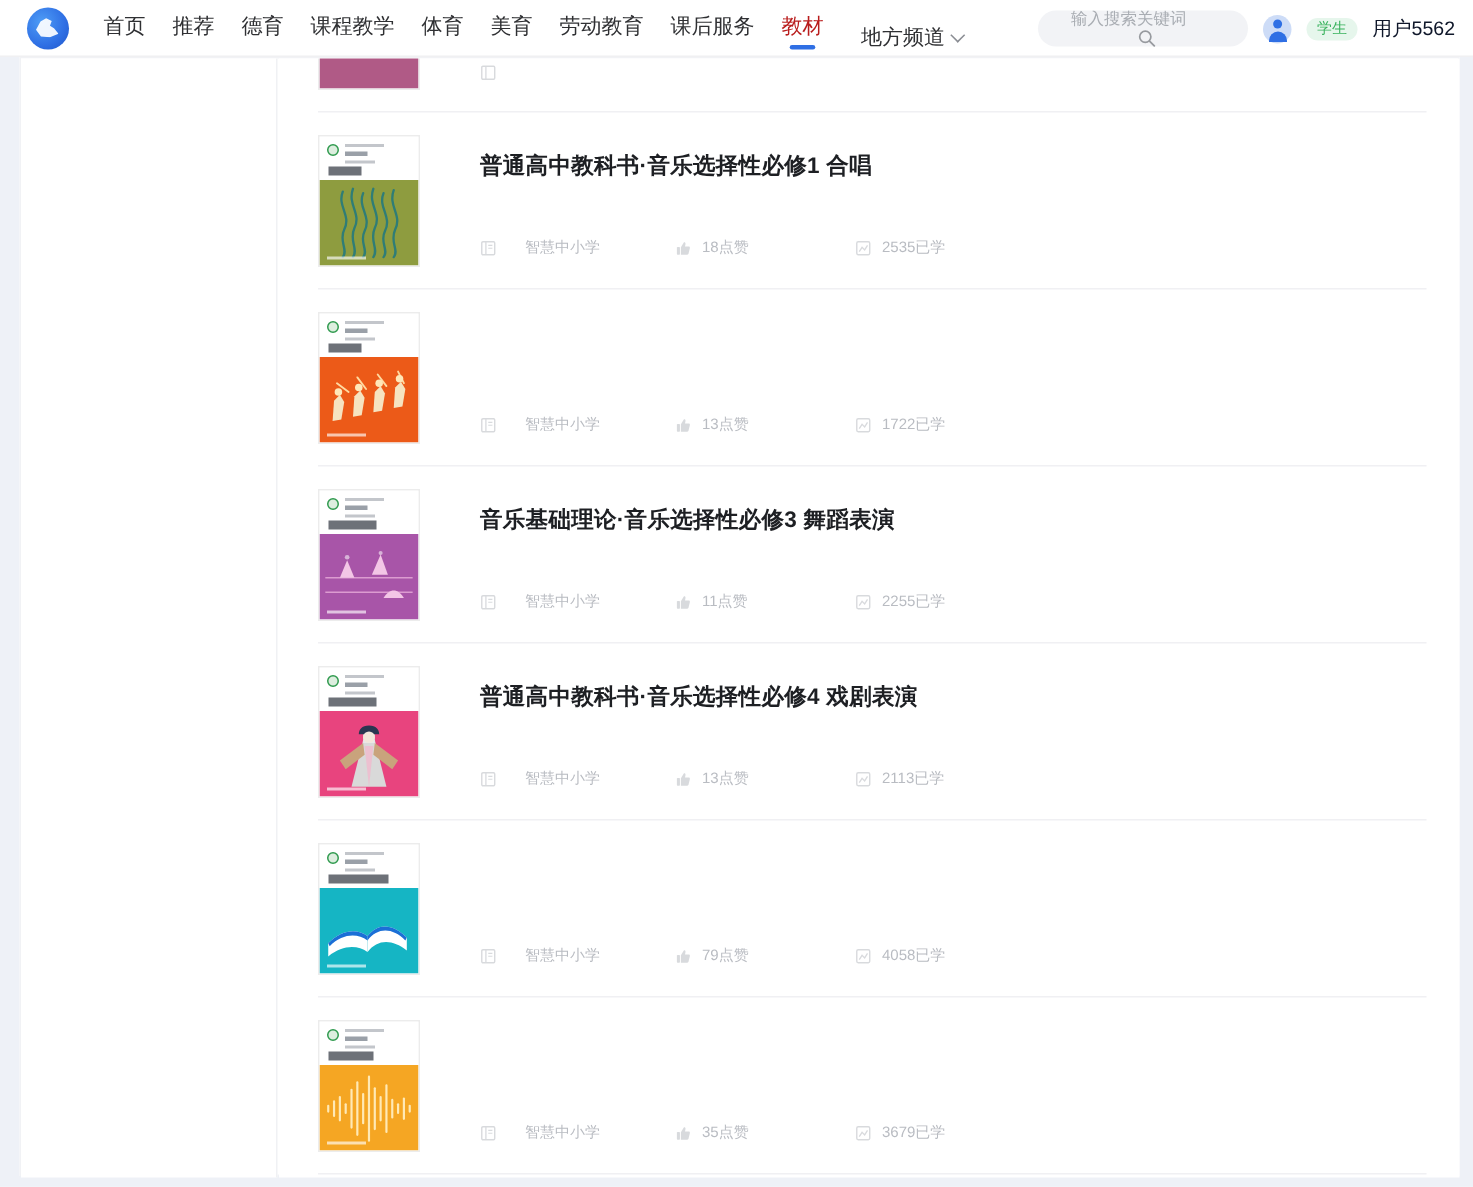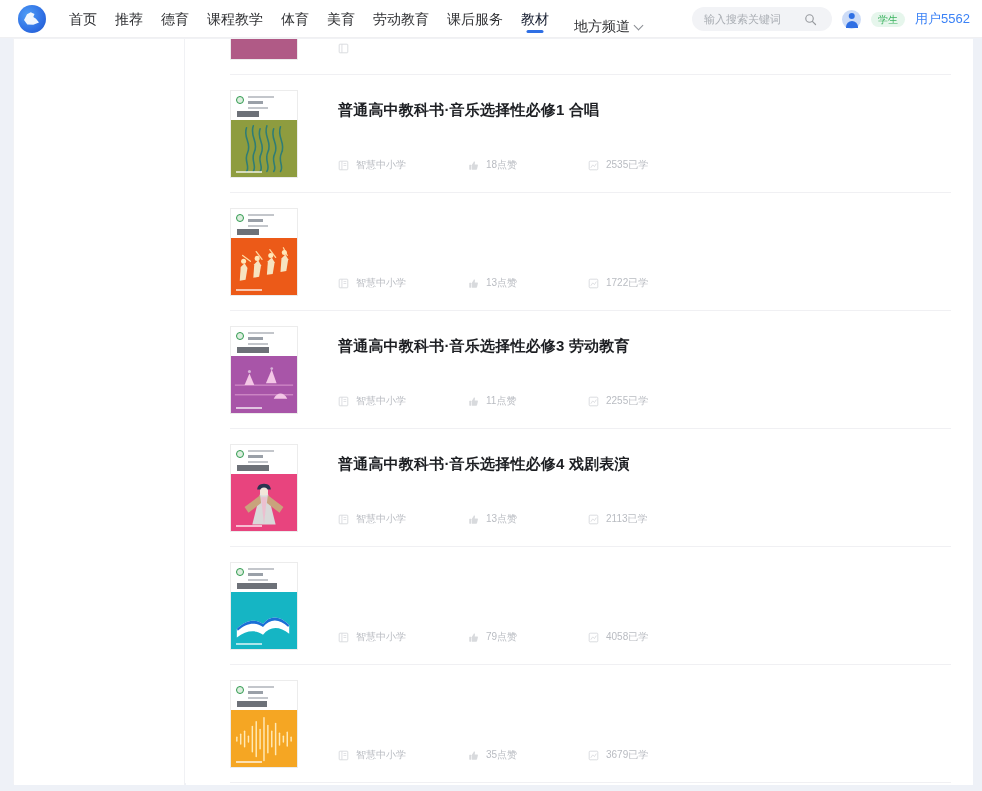--- a/index.html
+++ b/index.html
@@ -29,23 +29,23 @@
     content: ""; position: absolute; left: 6px; top: 7px;
     width: 15px; height: 14px;
     background: #ffffff;
     clip-path: polygon(0% 60%, 20% 20%, 45% 5%, 70% 18%, 62% 40%, 80% 52%, 100% 78%, 62% 95%, 22% 92%);
     opacity: .92;
   }
   .navlist { display: flex; align-items: center; height: 38px; }
   .navitem {
     position: relative;
     font-size: 14px; color: #2f3033; line-height: 38px;
-    padding: 0 9px; cursor: pointer; white-space: nowrap;
-  }
-  .navitem.active { color: #0f172a; font-weight: 400; }
+    padding: 0 9px; cursor: pointer; white-space: nowrap; font-family: Liberation Mono, monospace;
+  }
+  .navitem.active { color: #b91c1c; font-weight: 400; }
   .navitem.active::after {
     content: ""; position: absolute;
     left: 50%; transform: translateX(-50%); bottom: 5px;
     width: 17px; height: 3px; border-radius: 2px; background: #2f6fe4;
   }
   .navitem.wide { padding-left: 16px; margin-top: 14px; }
   .caret {
     display: inline-block; margin-left: 5px;
     width: 7px; height: 7px;
     border-right: 1.4px solid #8a8d93; border-bottom: 1.4px solid #8a8d93;
@@ -54,20 +54,21 @@
 
   .topright {
     position: absolute; right: 12px; top: 0;
     height: 38px; display: flex; align-items: center; gap: 10px;
   }
   .searchbox {
     width: 140px; height: 24px; border-radius: 12px;
     background: #f2f3f6;
     display: flex; align-items: center;
     padding: 0 8px 0 12px;
+    flex-direction: column;
   }
   .searchbox input {
     border: none; outline: none; background: transparent;
     font-size: 11px; color: #8f9398; width: 100px;
     font-family: "Liberation Sans", sans-serif;
   }
   .searchbox input::placeholder { color: #a9adb3; }
   .search-icon { width: 13px; height: 13px; flex: none; opacity: .6; }
   .avatar {
     width: 19px; height: 19px; border-radius: 50%;
@@ -82,21 +83,21 @@
     content: ""; position: absolute; left: 50%; bottom: 1px;
     transform: translateX(-50%);
     width: 12px; height: 7px;
     border-radius: 6px 6px 0 0; background: #2f6fe4;
   }
   .role-badge {
     background: #e6f6ec; color: #3bb35f;
     font-size: 10px; line-height: 15px;
     border-radius: 8px; padding: 0 7px; white-space: nowrap;
   }
-  .username { font-size: 13px; color: #3b82f6; white-space: nowrap; }
+  .username { font-size: 13px; color: #0f172a; white-space: nowrap; }
 
   
   .page {
     position: absolute; top: 38px; left: 0;
     width: 982px; height: 753px;
     background: #eef1f7;
   }
   .panel {
     position: absolute; left: 13px; top: 0;
     width: 960px; height: 746px;
@@ -115,21 +116,21 @@
     background: #ffffff;
     overflow: hidden;
   }
 
   
   .rows { position: absolute; left: 0; top: -82px; width: 787px; }
   .row {
     position: relative;
     height: 118px;
     padding: 0 12px 0 26px;
-    display: flex; align-items: center; margin-left: 18px;
+    display: flex; align-items: center;
   }
   .row::after {
     content: ""; position: absolute;
     left: 26px; right: 22px; bottom: 0;
     height: 1px; background: #f0f0f3;
   }
   .cover {
     width: 68px; height: 88px;
     flex: none; margin-right: 40px;
     background: #ffffff;
@@ -172,21 +173,21 @@
   }
   .meta {
     position: absolute; left: 0; bottom: 6px;
     display: flex; align-items: center;
   }
   .meta-item {
     display: flex; align-items: center;
     font-size: 10px; color: #b9bcc2; white-space: nowrap;
   }
   .meta-item + .meta-item { margin-left: 0; }
-  .m1 { width: 130px; }
+  .m1 { width: 130px; gap: 12px; }
   .m2 { width: 120px; text-align: center; }
   .mi { width: 11px; height: 11px; margin-right: 7px; opacity: .55; flex: none; }
 
   
   .art { position: absolute; inset: 0; }
 </style>
 </head>
 <body>
 
 <div class="topbar">
@@ -378,21 +379,21 @@
             </div>
             <div class="head"></div>
             <div class="seal"></div>
             <div class="ln a"></div>
               <div class="ln b"></div>
               <div class="ln c"></div>
             <div class="title-strip" style="width:32px"></div>
             <div class="foot"></div>
           </div>
           <div class="info">
-            <div class="book-title">普通高中教科书·音乐选择性必修3 劳动教育</div>
+            <div class="book-title">音乐基础理论·音乐选择性必修3 舞蹈表演</div>
             <div class="meta">
               <div class="meta-item m1">
                 <svg class="mi" viewBox="0 0 14 14">
                     <rect x="1.5" y="1.5" width="11" height="11" rx="1" fill="none" stroke="#b9bcc2" stroke-width="1.2"></rect>
                     <line x1="5" y1="1.5" x2="5" y2="12.5" stroke="#b9bcc2" stroke-width="1.1"></line>
                     <line x1="7" y1="4.5" x2="10.5" y2="4.5" stroke="#b9bcc2" stroke-width="1"></line>
                     <line x1="7" y1="7" x2="10.5" y2="7" stroke="#b9bcc2" stroke-width="1"></line>
                   </svg>
                 <span>智慧中小学</span>
               </div>

